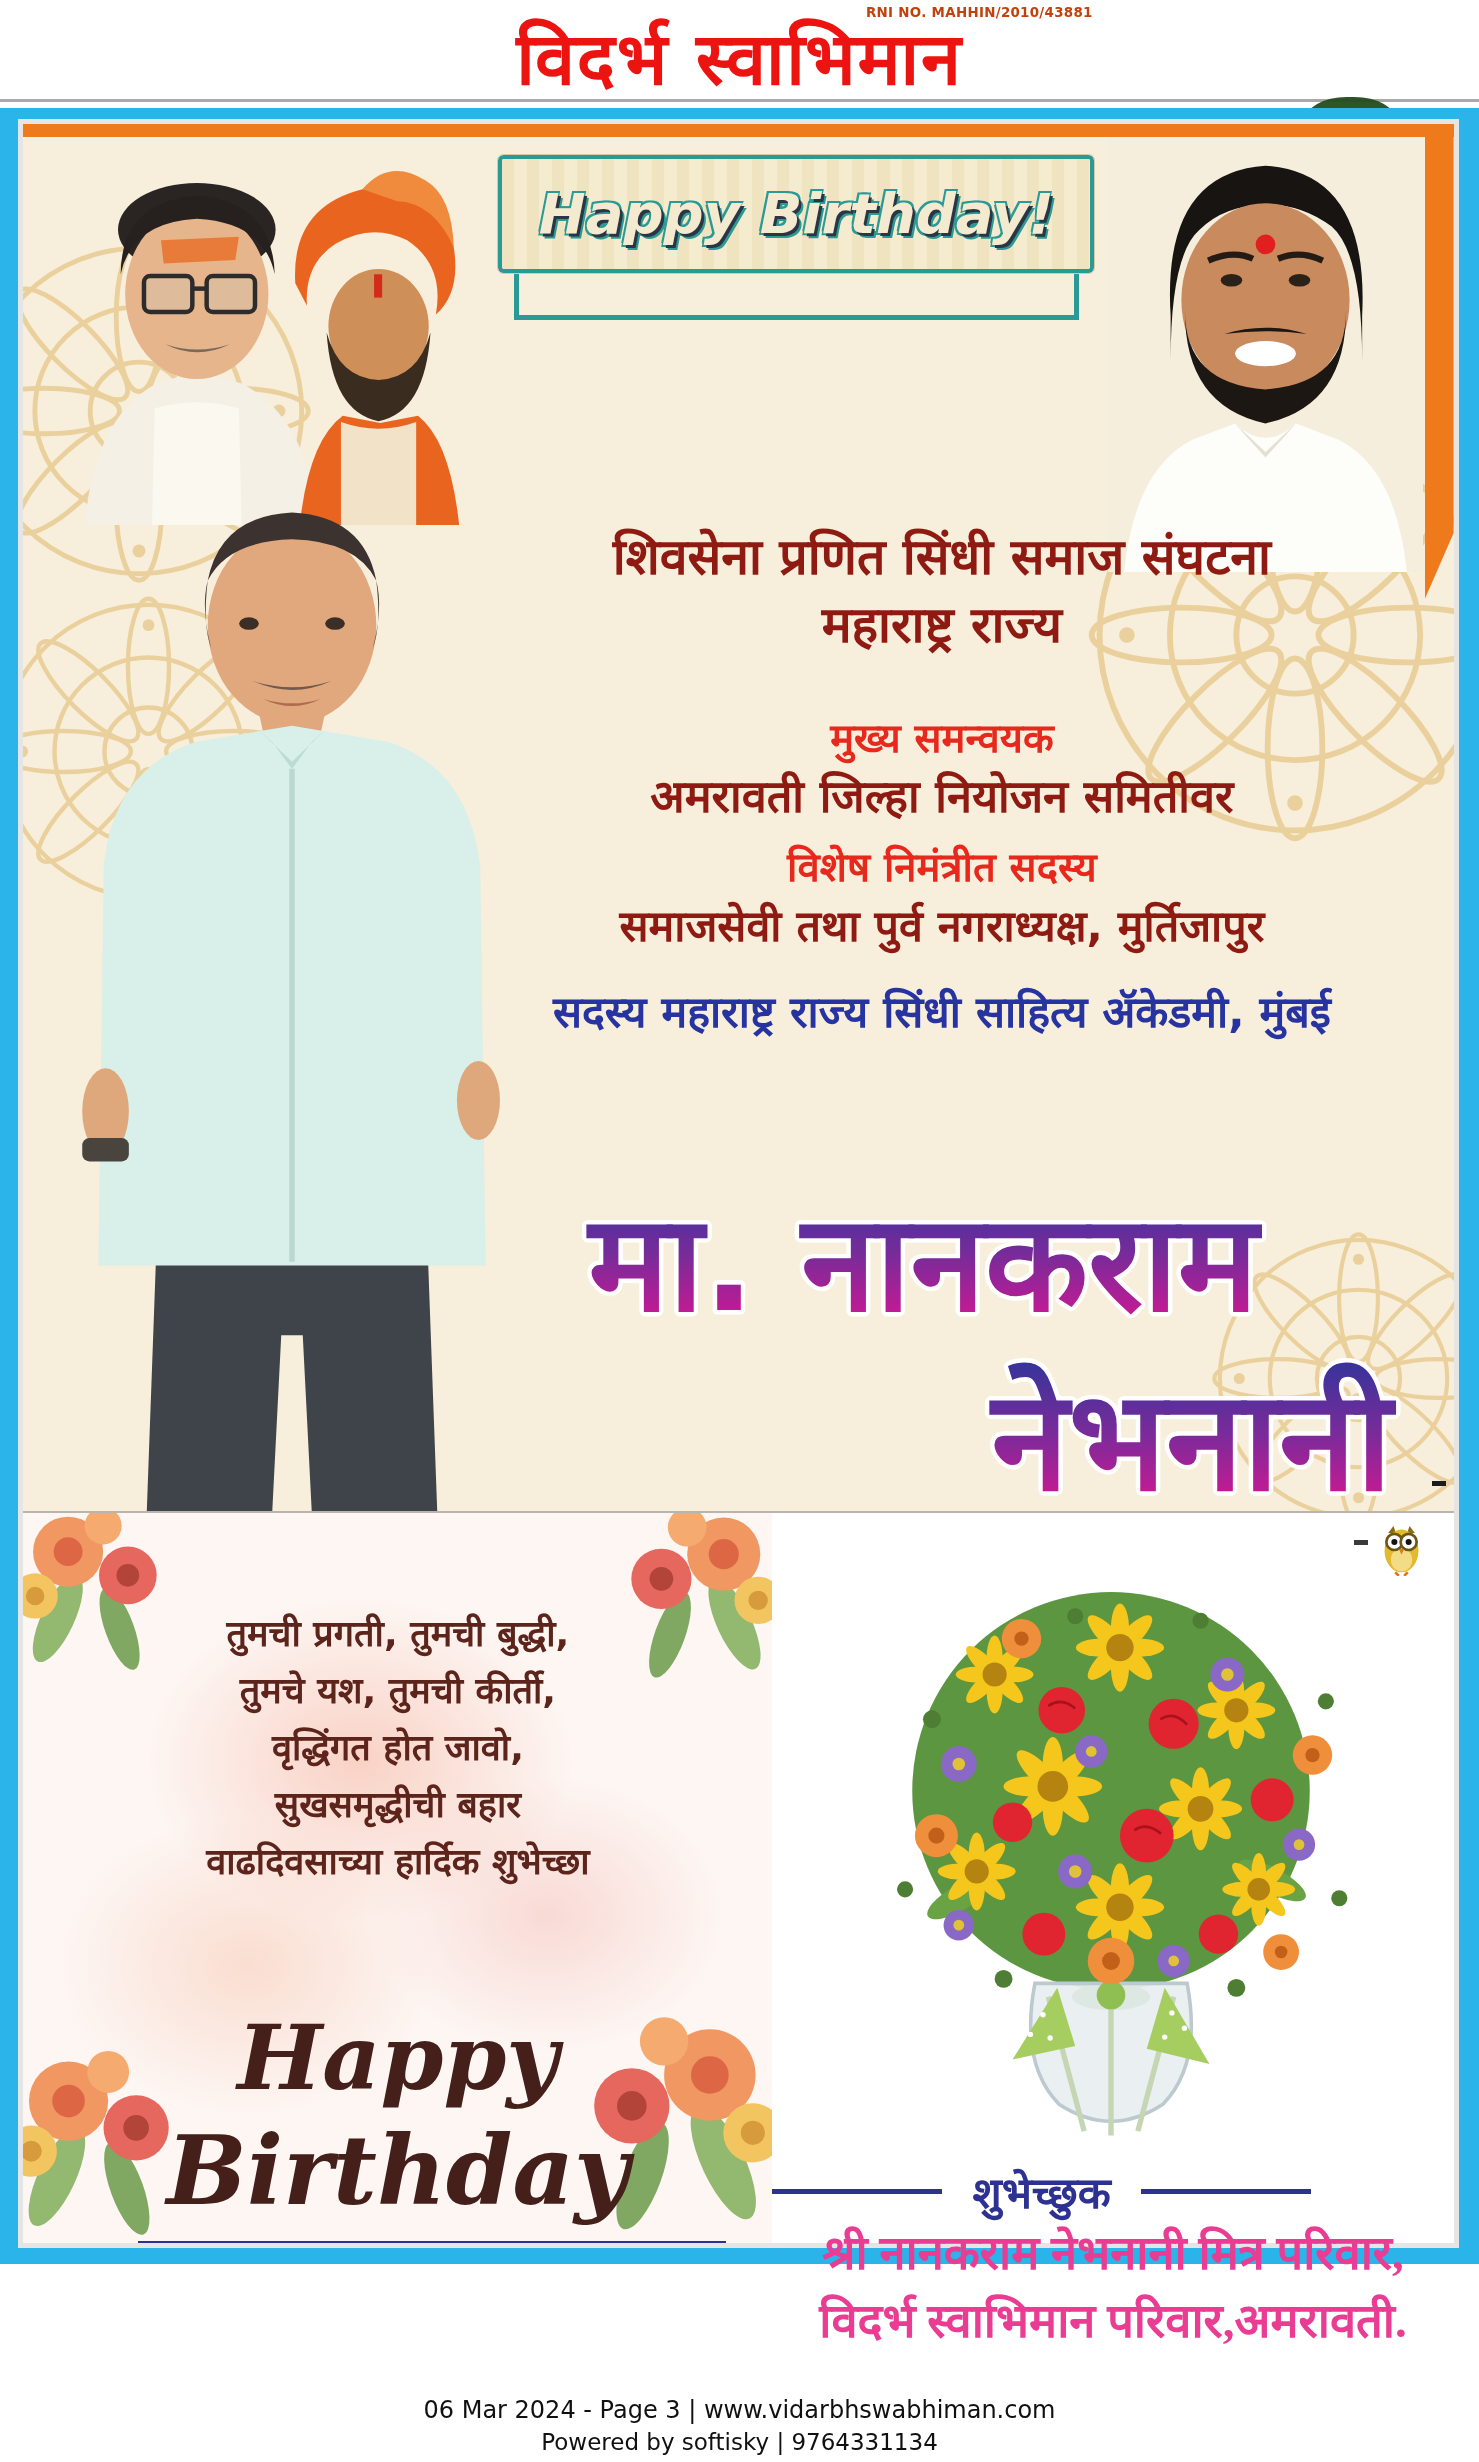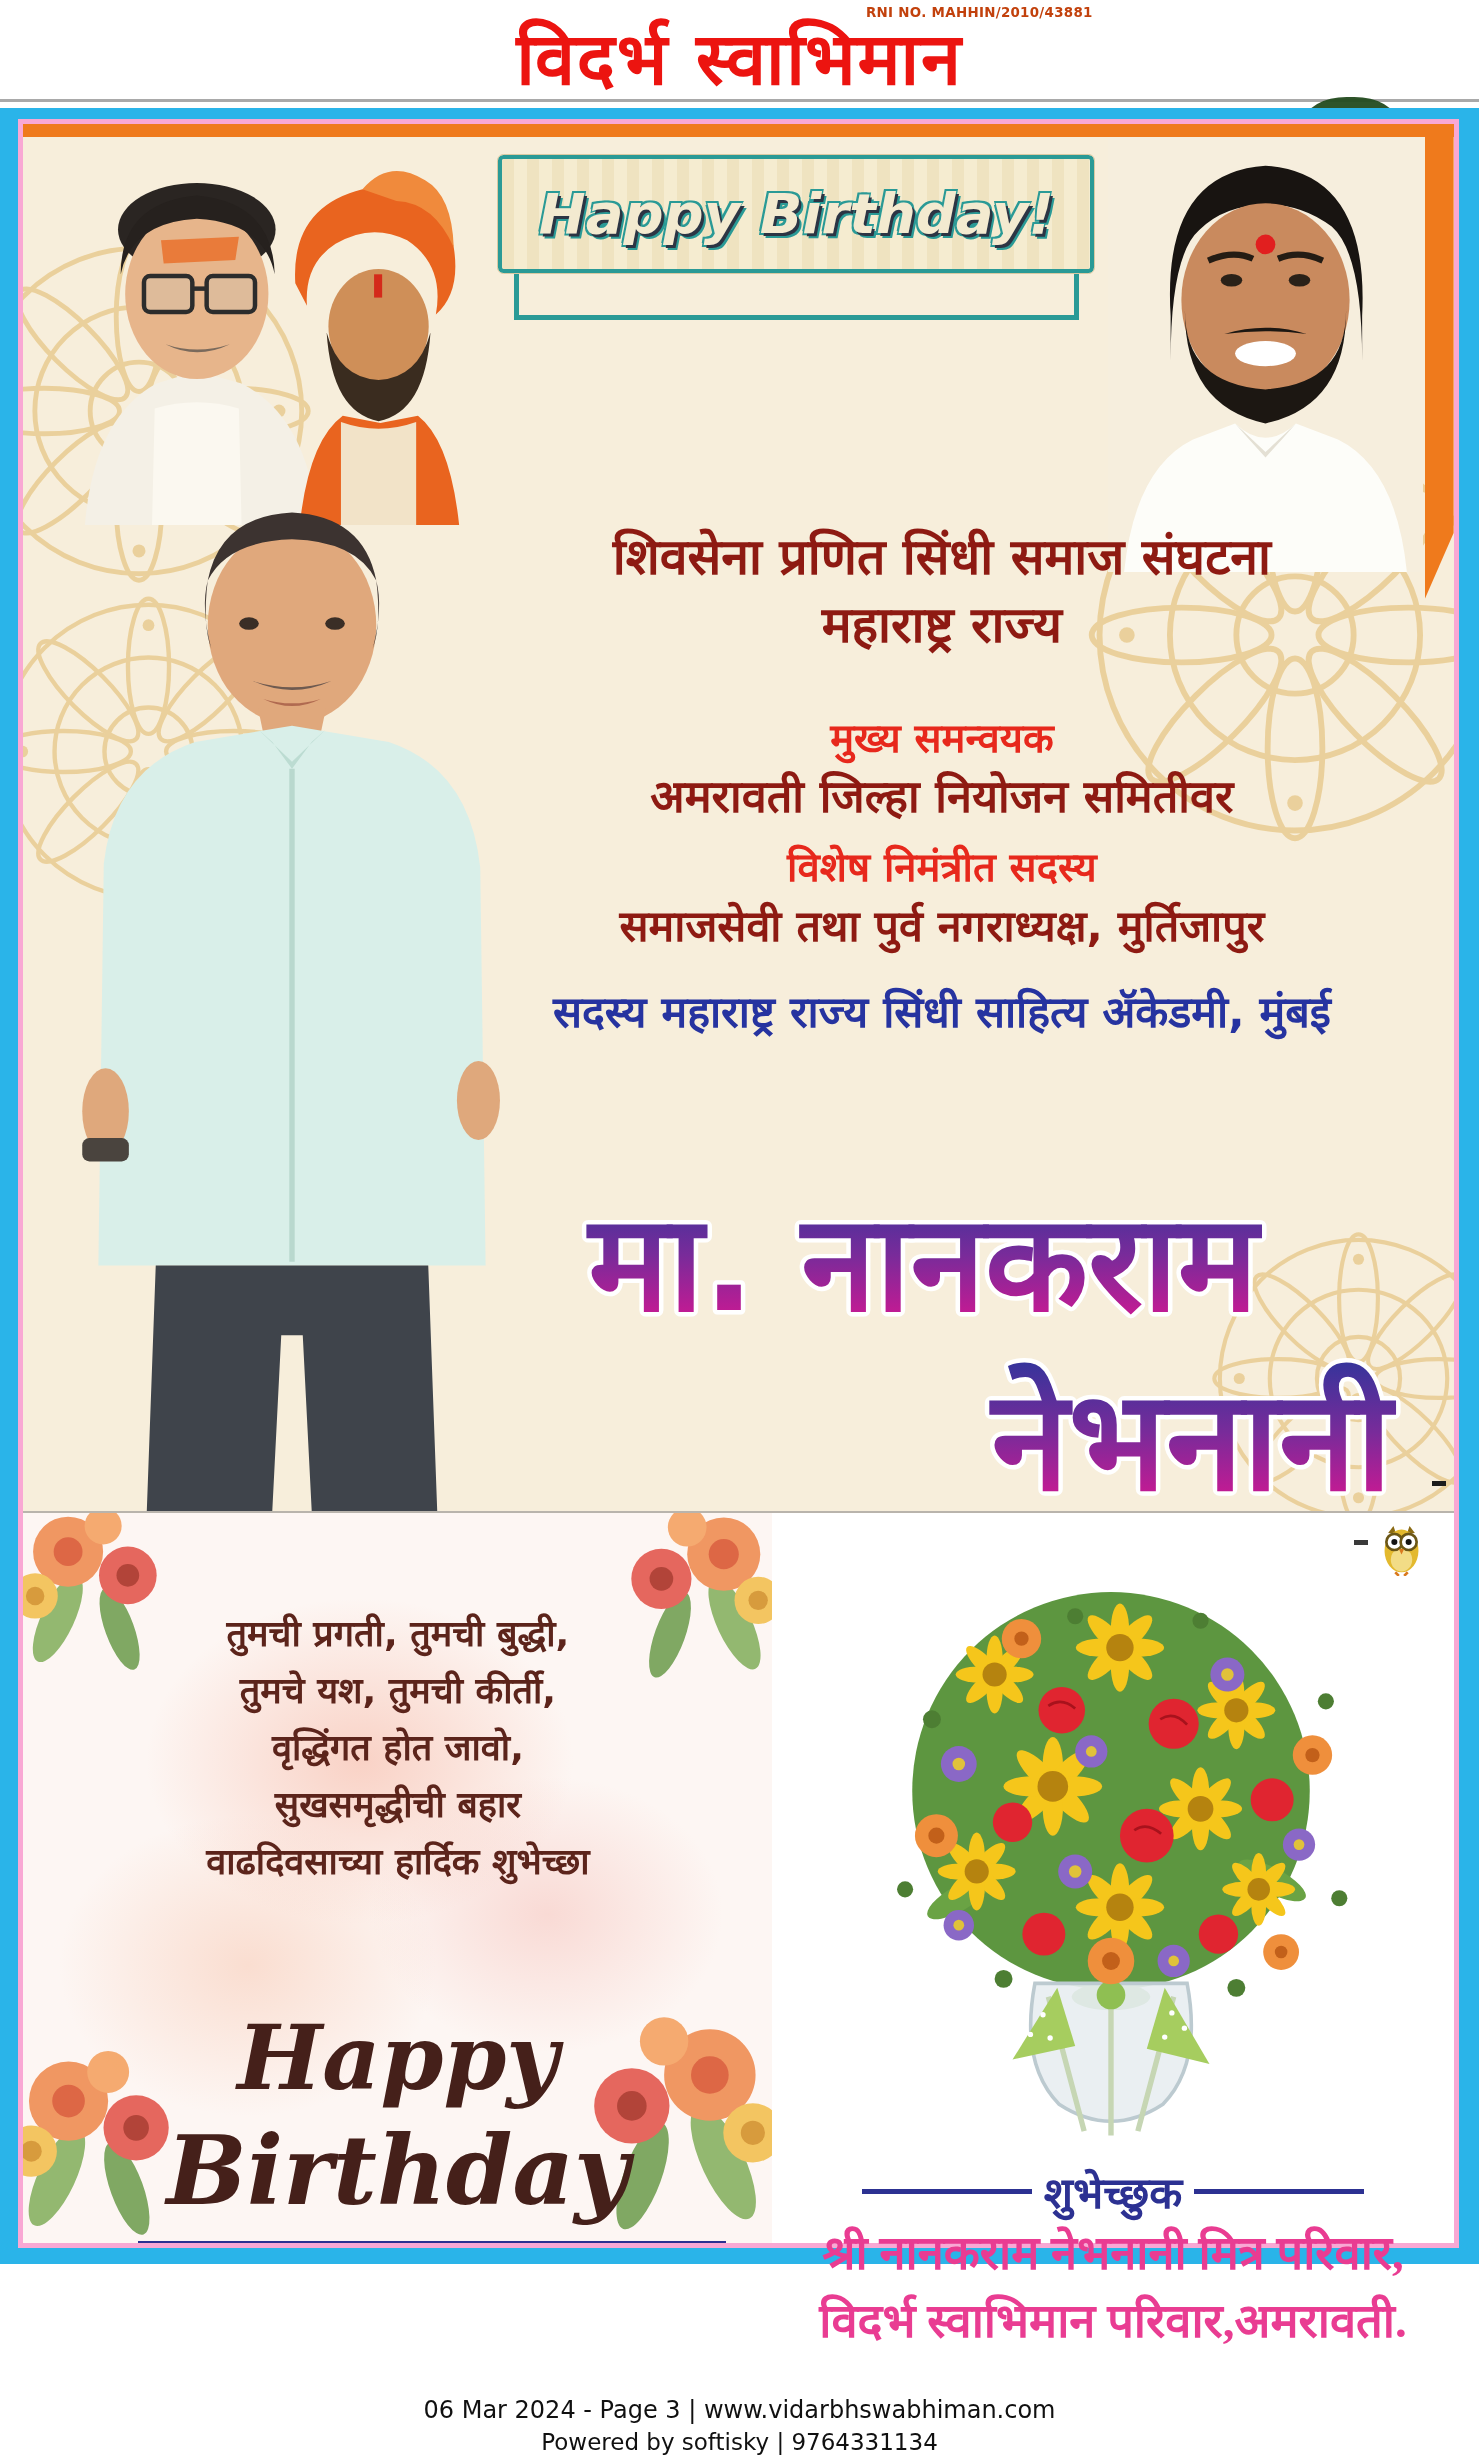--- a/index.html
+++ b/index.html
@@ -9,21 +9,21 @@
   
   .rni { position:absolute; left:866px; top:4.5px; font-size:13.4px; font-weight:bold; color:#c2410c; letter-spacing:0.3px; }
   .masthead-title { position:absolute; left:0; top:7.2px; width:100%; text-align:center;
     font-size:72px; font-weight:bold; color:#ec1410; letter-spacing:1.8px; }
   .top-rule { position:absolute; left:0; top:99px; width:100%; height:2.7px; background:#a9a9a9; }
   .green-stamp { position:absolute; left:1305px; top:97px; width:91px; height:27px;
     background:#234b1f; border-radius:47px 47px 5.4px 5.4px / 27px 27px 3.6px 3.6px; opacity:.95; }
 
   
   .frame { position:absolute; left:0; top:108px; width:1479px; height:2156px;
-    border-style:solid; border-color:#2ab4e9; border-width:11.6px 20.6px 16px 18px; background:#f9a8d4; }
+    border-style:solid; border-color:#2ab4e9; border-width:11.6px 20.6px 16px 18px; background:#e5e5e5; }
   .frame-inner { position:absolute; inset:0; padding:5.4px; display:flex; flex-direction:column; }
 
   
   .poster { position:relative; height:1387px; background:#f7eedb; overflow:hidden; }
   .orange-top { position:absolute; left:0; top:0; width:100%; height:12.5px; background:#ef7a1c; }
   .mandala { position:absolute; opacity:.5; }
 
   .banner { position:absolute; left:475px; top:30.5px; width:596px; height:118px;
     background:repeating-linear-gradient(90deg,#efe3c0 0 12.5px,#f5ecd0 12.5px 25px);
     border:4.5px solid #2a9a96; outline:1.8px solid #d9c9a2; border-radius:5.4px;
@@ -66,21 +66,21 @@
   .blank-box { position:absolute; left:115px; top:728px; width:588px; height:116px;
     background:#fff; border:6.3px solid #2c3192; }
   .bar-pink { position:absolute; left:18px; right:32px; top:27px; height:20.6px; background:#ee1f90; }
   .bar-red  { position:absolute; left:34px; right:10.8px; top:77px; height:20.6px; background:#ef2c25; }
 
   .right-panel { position:relative; flex:1; background:#ffffff; }
   .owl { position:absolute; right:32px; top:10.8px; }
   .owl-dash { position:absolute; right:86px; top:27px; width:13.4px; height:4.5px; background:#3a3a3a; }
   .bouquet { position:absolute; left:79px; top:63px; }
   .wellwisher-row { position:absolute; left:0; top:649px; width:100%;
-    display:flex; align-items:center; justify-content:center; gap:12px; }
+    display:flex; align-items:center; gap:30px; }
   .ww-dash { width:170px; height:4.5px; background:#2c3192; }
   .ww-head { font-size:43px; font-weight:bold; color:#2c3192; }
   .ww-line { position:absolute; left:0; width:100%; text-align:center; font-size:47px; font-weight:bold; color:#e93c92;font-family:Liberation Serif, serif; }
   .ww1 { top:706px; }
   .ww2 { top:774px; }
 
   
   .footer { position:absolute; left:0; top:2396px; width:100%; text-align:center; color:#101010; }
   .footer .f1 { font-size:24px; }
   .footer .f2 { font-size:23px; margin-top:5.4px; }

